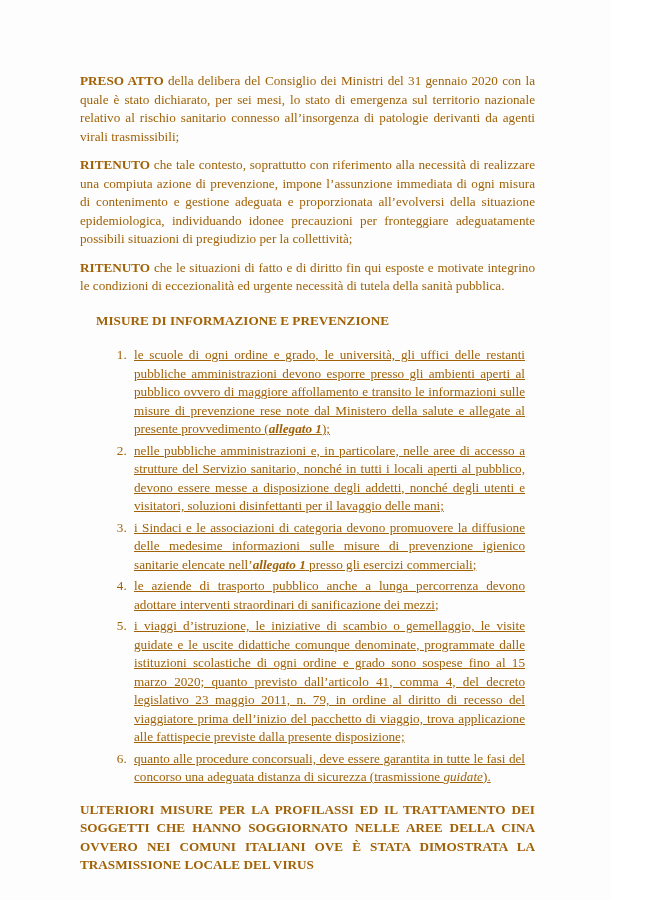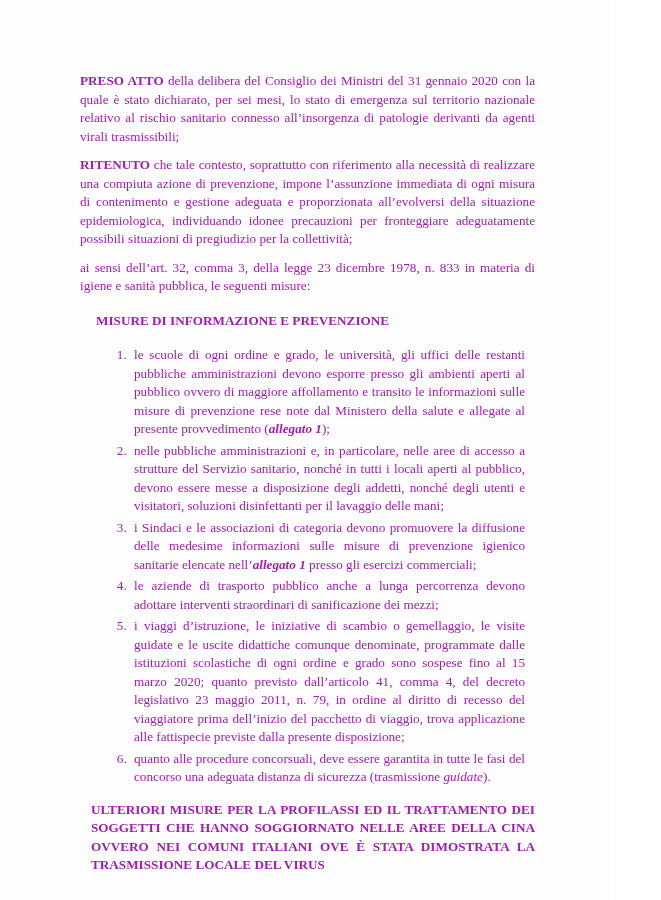--- a/index.html
+++ b/index.html
@@ -10,64 +10,65 @@
   .page {
     position: relative;
     box-sizing: border-box;
     width: 611px;
     height: 900px;
     background: #fdfdfd;
     padding: 72px 76px 0 80px;
     font-family: "Liberation Serif", "DejaVu Serif", serif;
     font-size: 13.2px;
     line-height: 18.5px;
-    color: #a21caf;
+    color: #a16207;
     overflow: hidden;
   }
   .p {
     text-align: justify;
     margin: 0 0 10px 0;
   }
   .h-center {
     text-align: center;
     font-weight: bold;
     margin: 0 0 10px 0;
   }
   .h-left {
     text-align: left;
     font-weight: bold;
     margin: 16px;
   }
   .h-justify {
     text-align: justify;
     font-weight: bold;
-    margin: 14px 0 0 11px;
+    margin: 14px 0 0 0;
   }
   .measures-list {
     margin: 0 0 10px 0;
     padding: 0 0 0 50px;
   }
   .measures-list li {
     text-align: justify;
     margin: 0 10px 3px 0;
     padding-left: 4px;
+    text-decoration: underline;
   }
   strong em, em strong {
     font-style: italic;
     font-weight: bold;
   }
 </style>
 </head>
 <body>
 
 <div class="page">
   <div>
       <p class="p"><strong>PRESO ATTO</strong> della delibera del Consiglio dei Ministri del 31 gennaio 2020 con la quale è stato dichiarato, per sei mesi, lo stato di emergenza sul territorio nazionale relativo al rischio sanitario connesso all’insorgenza di patologie derivanti da agenti virali trasmissibili;</p>
       <p class="p"><strong>RITENUTO</strong> che tale contesto, soprattutto con riferimento alla necessità di realizzare una compiuta azione di prevenzione, impone l’assunzione immediata di ogni misura di contenimento e gestione adeguata e proporzionata all’evolversi della situazione epidemiologica, individuando idonee precauzioni per fronteggiare adeguatamente possibili situazioni di pregiudizio per la collettività;</p>
-      <p class="p">ai sensi dell’art. 32, comma 3, della legge 23 dicembre 1978, n. 833 in materia di igiene e sanità pubblica, le seguenti misure:</p>
+      <p class="p"><strong>RITENUTO</strong> che le situazioni di fatto e di diritto fin qui esposte e motivate integrino le condizioni di eccezionalità ed urgente necessità di tutela della sanità pubblica.</p>
       <p class="h-left"><strong>MISURE DI INFORMAZIONE E PREVENZIONE</strong></p>
       <ol class="measures-list">
         <li>le scuole di ogni ordine e grado, le università, gli uffici delle restanti pubbliche amministrazioni devono esporre presso gli ambienti aperti al pubblico ovvero di maggiore affollamento e transito le informazioni sulle misure di prevenzione rese note dal Ministero della salute e allegate al presente provvedimento (<strong><em>allegato 1</em></strong>);</li>
         <li>nelle pubbliche amministrazioni e, in particolare, nelle aree di accesso a strutture del Servizio sanitario, nonché in tutti i locali aperti al pubblico, devono essere messe a disposizione degli addetti, nonché degli utenti e visitatori, soluzioni disinfettanti per il lavaggio delle mani;</li>
         <li>i Sindaci e le associazioni di categoria devono promuovere la diffusione delle medesime informazioni sulle misure di prevenzione igienico sanitarie elencate nell’<strong><em>allegato 1</em></strong> presso gli esercizi commerciali;</li>
         <li>le aziende di trasporto pubblico anche a lunga percorrenza devono adottare interventi straordinari di sanificazione dei mezzi;</li>
         <li>i viaggi d’istruzione, le iniziative di scambio o gemellaggio, le visite guidate e le uscite didattiche comunque denominate, programmate dalle istituzioni scolastiche di ogni ordine e grado sono sospese fino al 15 marzo 2020; quanto previsto dall’articolo 41, comma 4, del decreto legislativo 23 maggio 2011, n. 79, in ordine al diritto di recesso del viaggiatore prima dell’inizio del pacchetto di viaggio, trova applicazione alle fattispecie previste dalla presente disposizione;</li>
         <li>quanto alle procedure concorsuali, deve essere garantita in tutte le fasi del concorso una adeguata distanza di sicurezza (trasmissione <em>guidate</em>).</li>
       </ol>
       <p class="h-justify"><strong>ULTERIORI MISURE PER LA PROFILASSI ED IL TRATTAMENTO DEI SOGGETTI CHE HANNO SOGGIORNATO NELLE AREE DELLA CINA OVVERO NEI COMUNI ITALIANI OVE È STATA DIMOSTRATA LA TRASMISSIONE LOCALE DEL VIRUS</strong></p>

